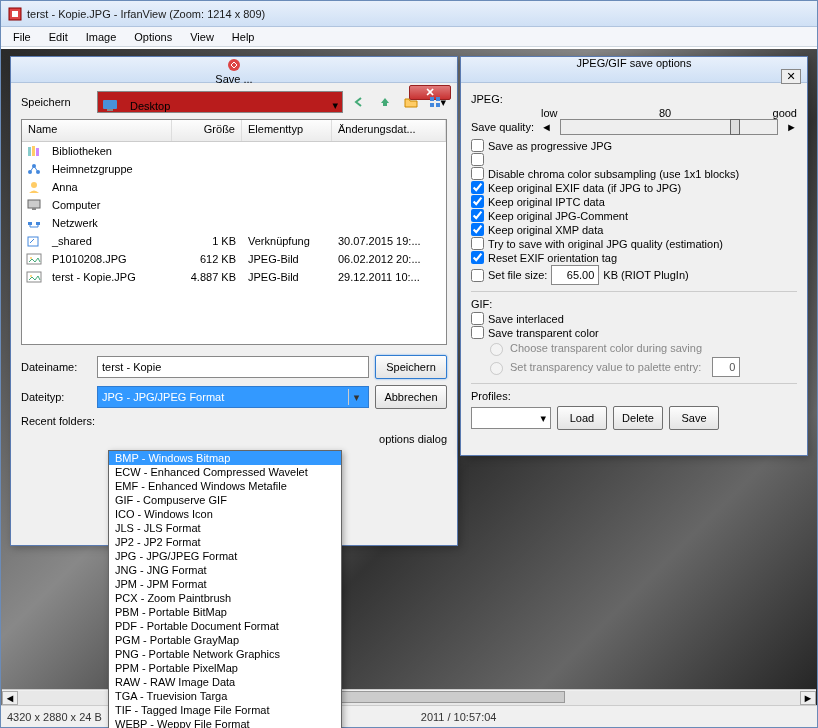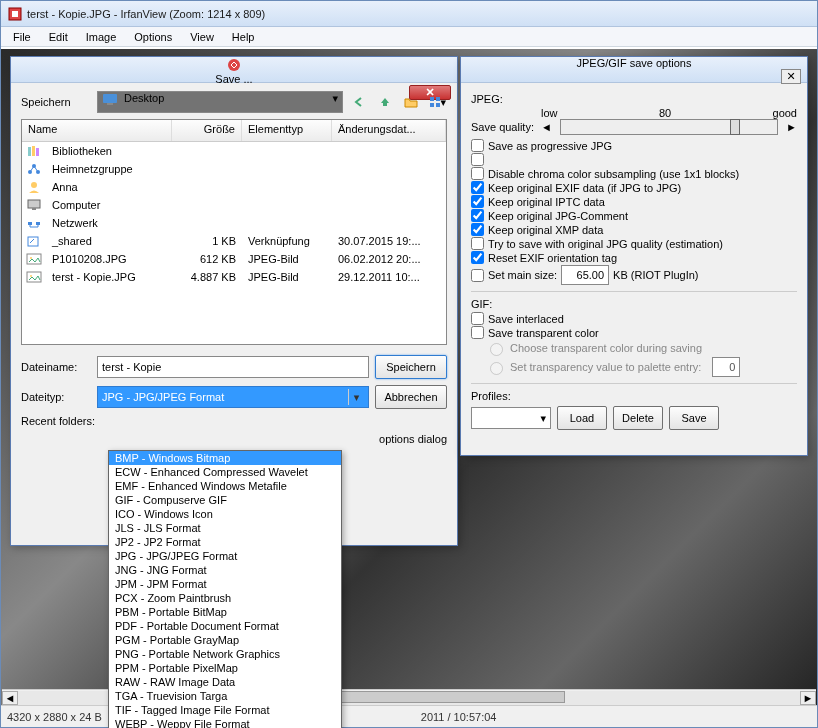--- a/index.html
+++ b/index.html
@@ -18,21 +18,21 @@
 .dialog { position: absolute; background: #f0f0f0; border: 1px solid #5a7ab0; box-shadow: 2px 2px 8px rgba(0,0,0,0.25); }
 .dlg-title { height: 26px; background: linear-gradient(#e8f0fb, #cfe0f5); display: flex; align-items: center; padding: 0 6px; border-bottom: 1px solid #b0c4de; flex-direction: column; }
 .dlg-title .close { margin-left: auto; width: 42px; height: 18px; background: linear-gradient(#e07a7a, #c83232); border: 1px solid #982020; border-radius: 2px; color: #fff; display: flex; align-items: center; justify-content: center; font-weight: bold; cursor: pointer; }
 .dlg-title .close2 { margin-left: auto; width: 20px; height: 18px; border: 1px solid #888; background: #eee; display: flex; align-items: center; justify-content: center; cursor: pointer; }
 
 
 #save-dlg { top: 56px; left: 10px; width: 448px; height: 490px; }
 .save-body { padding: 8px 10px; }
 .row { display: flex; align-items: center; margin-bottom: 6px; gap: 6px; }
 .label { width: 70px; }
-.location-combo { flex: 1; height: 22px; border: 1px solid #888; background: #737373; display: flex; align-items: flex-start; padding: 0 4px; gap: 6px; }
+.location-combo { flex: 1; height: 22px; border: 1px solid #888; background: #b91c1c; display: flex; align-items: flex-end; padding: 0 4px; gap: 12px; }
 .toolbar-ic { width: 20px; height: 20px; border: 1px solid transparent; display: inline-flex; align-items: center; justify-content: center; cursor: pointer; }
 .filelist { border: 1px solid #888; background: #fff; height: 226px; margin-bottom: 10px; }
 .filelist-head { display: flex; background: linear-gradient(#fdfdfd, #ececec); border-bottom: 1px solid #ccc; height: 22px; }
 .filelist-head .col { padding: 3px 6px; border-right: 1px solid #ddd; }
 .col-name { width: 150px; }
 .col-size { width: 70px; text-align: right; }
 .col-type { width: 90px; }
 .col-date { flex: 1; }
 .filelist-body .frow { display: flex; height: 18px; align-items: center; }
 .frow .cell { padding: 0 6px; }
@@ -365,21 +365,21 @@
           <input type="checkbox" style="">
           <span>Try to save with original JPG quality (estimation)</span>
         </div>
         <div class="chk">
           <input type="checkbox" checked="" style="">
           <span>Reset EXIF orientation tag</span>
         </div>
       </div>
     <div class="chk">
       <input type="checkbox" style="">
-      <span>Set main size:</span>
+      <span>Set file size:</span>
       <input class="num-input" value="65.00" style="">
       <span>KB (RIOT PlugIn)</span>
     </div>
     <hr style="margin:6px 0;border:none;border-top:1px solid #ccc">
     <div class="sec-label">GIF:</div>
     <div class="chk">
         <input type="checkbox" style="">
         <span>Save interlaced</span>
       </div>
     <div class="chk">

